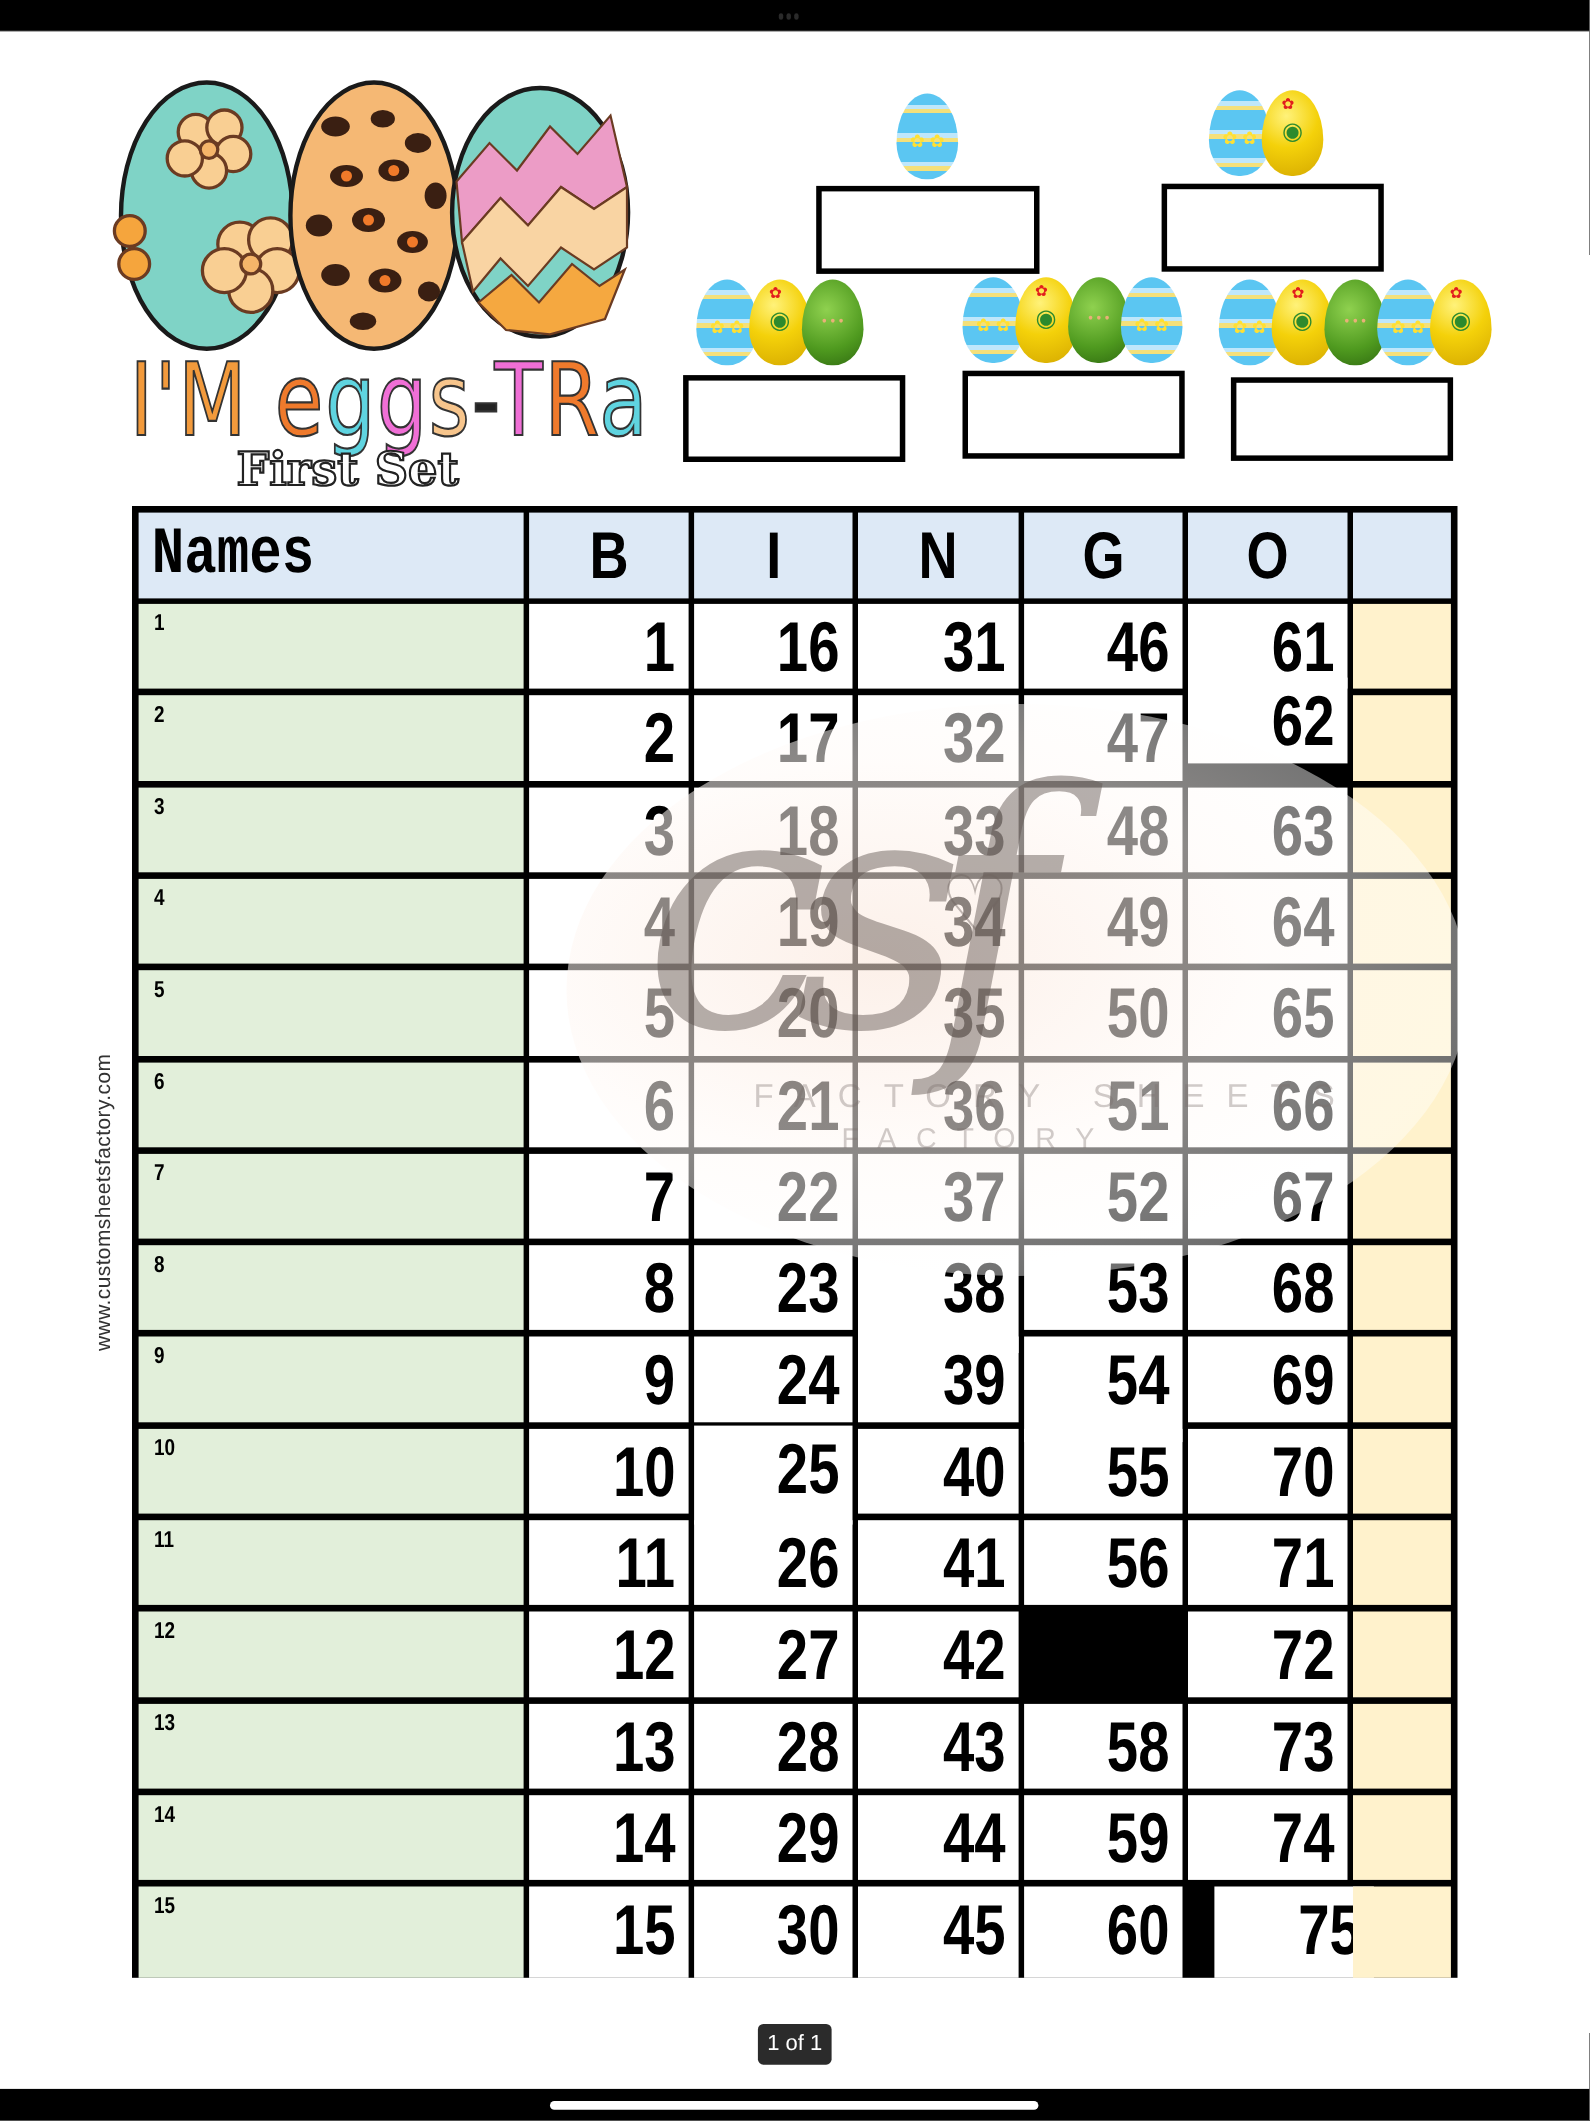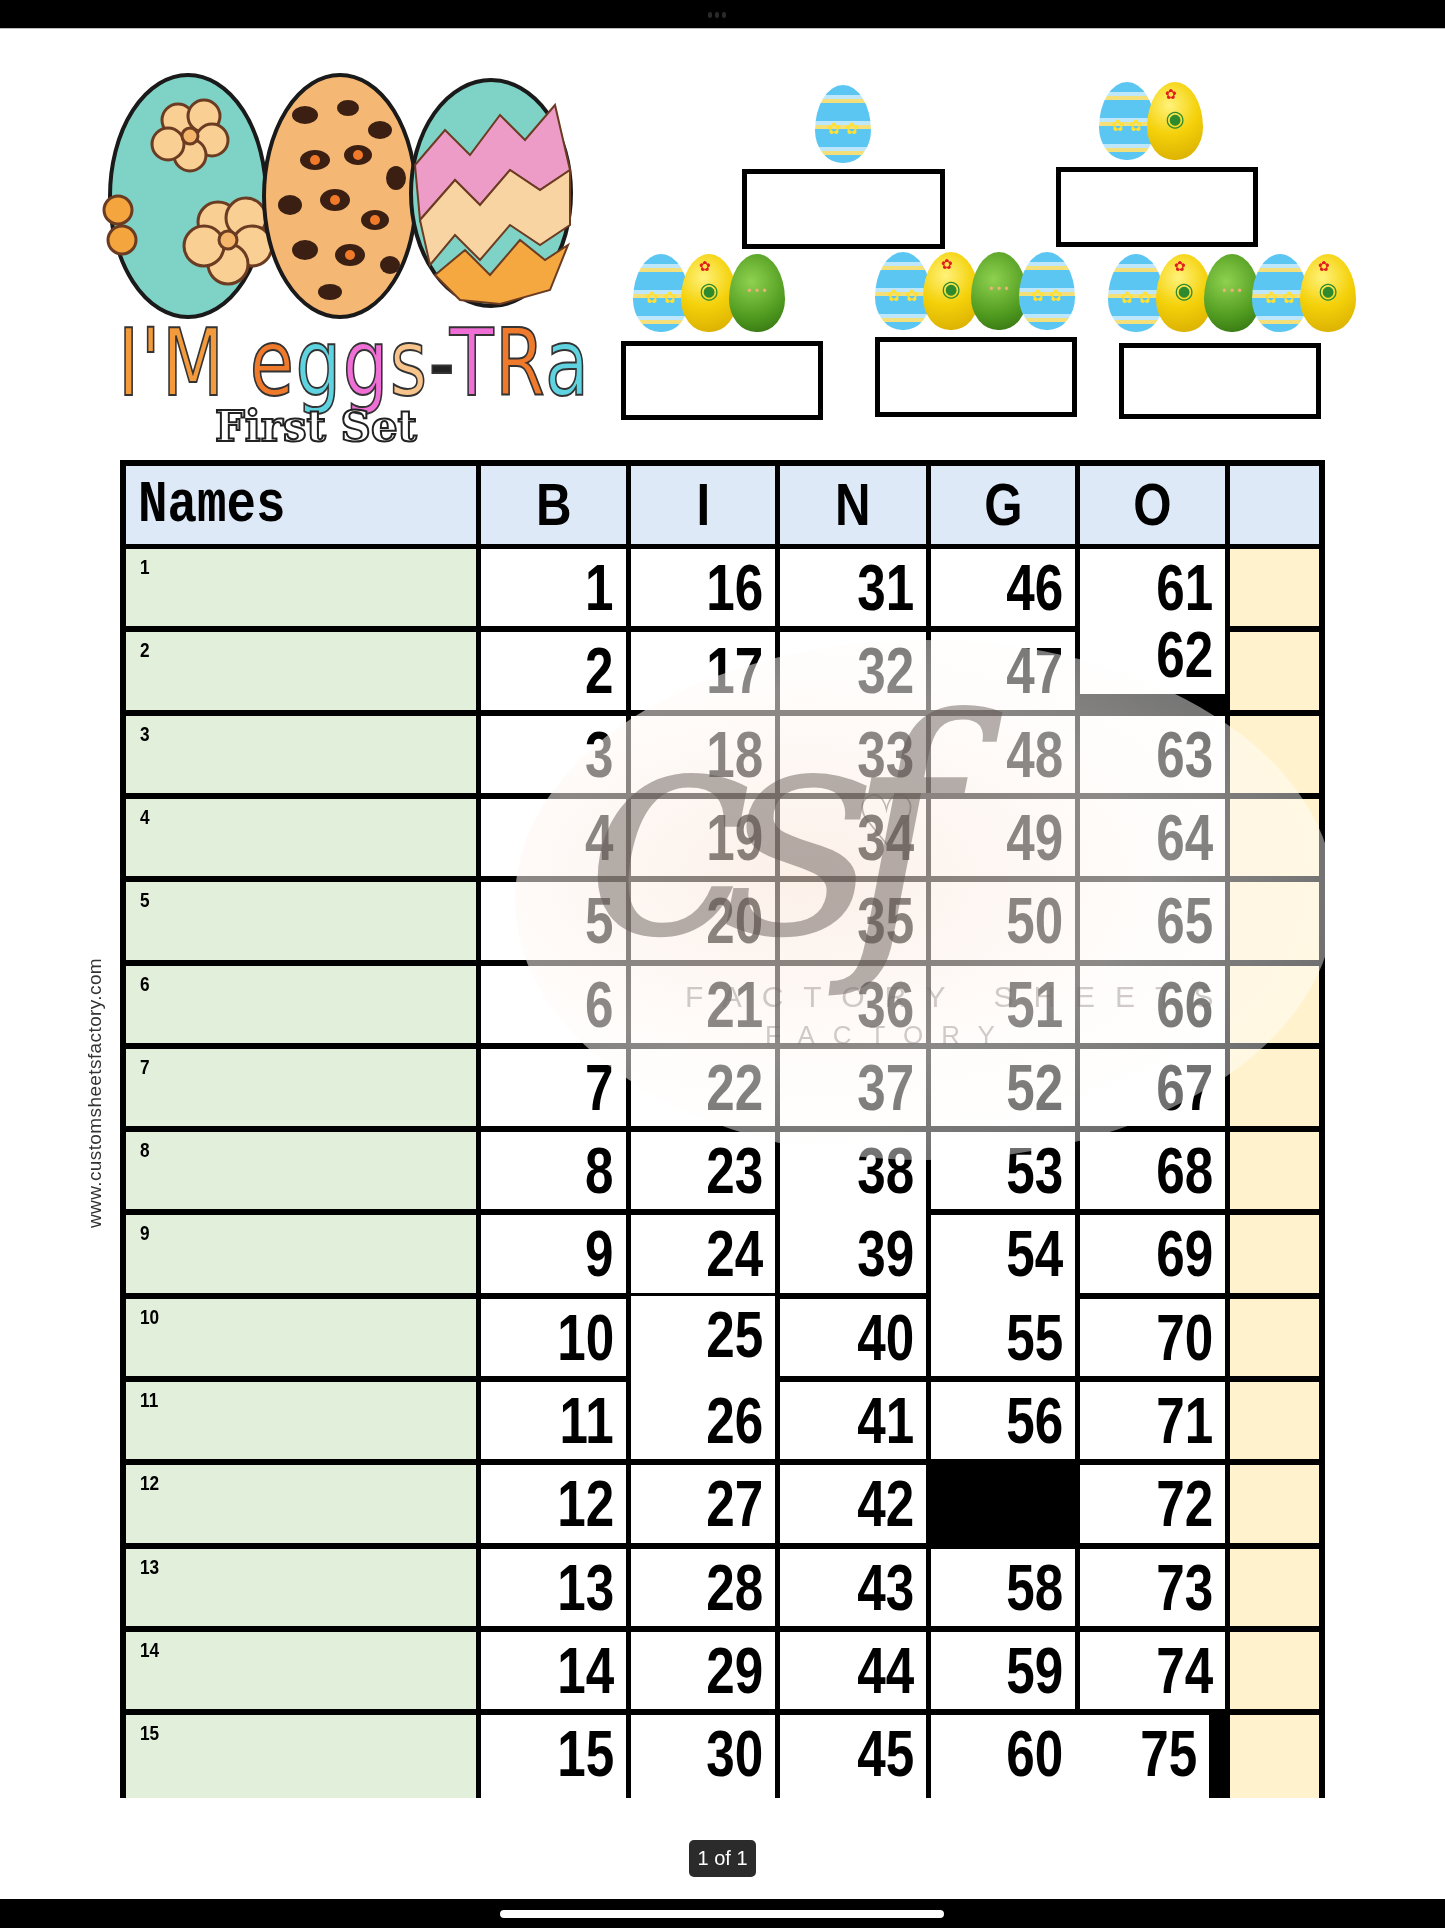--- a/index.html
+++ b/index.html
@@ -318,21 +318,21 @@
     <div class="cell num-cell" style="left: 811px; top: 1172px; width: 144px; height: 77px;"><span class="t">59</span></div>
     <div class="cell num-cell" style="left: 960px; top: 1172px; width: 145px; height: 77px;"><span class="t">74</span></div>
     <div class="cell extra-cell" style="left: 1110px; top: 1172px; width: 89px; height: 77px;"></div>
     <div class="cell name-cell" style="left: 6px; top: 1255px; width: 350px; height: 83px;">
       <span class="rn">15</span>
     </div>
     <div class="cell num-cell" style="left: 361px; top: 1255px; width: 145px; height: 83px;"><span class="t">15</span></div>
     <div class="cell num-cell" style="left: 511px; top: 1255px; width: 144px; height: 83px;"><span class="t">30</span></div>
     <div class="cell num-cell" style="left: 660px; top: 1255px; width: 146px; height: 83px;"><span class="t">45</span></div>
     <div class="cell num-cell" style="left: 811px; top: 1255px; width: 144px; height: 83px;"><span class="t">60</span></div>
-    <div class="cell num-cell" style="left: 944px; top: 1255px; width: 145px; height: 83px;"><span class="t">75</span></div>
+    <div class="cell num-cell" style="left: 984px; top: 1255px; width: 145px; height: 83px;"><span class="t">75</span></div>
     <div class="cell extra-cell" style="left: 1110px; top: 1255px; width: 89px; height: 83px;"></div>
   </div>
 
 <div class="watermark">
   <div class="csf">csf</div>
   <div class="heart">♡</div>
   <div class="brand1">FACTORY SHEETS</div>
   <div class="brand2">FACTORY</div>
 </div>
 

